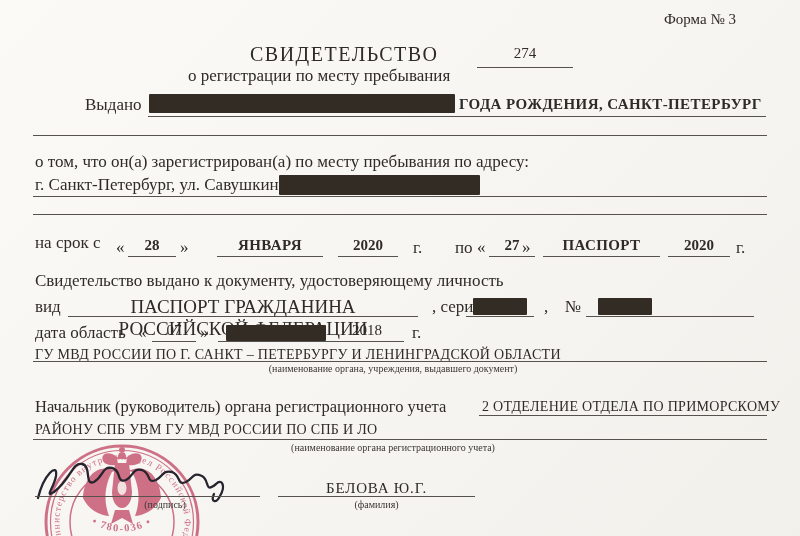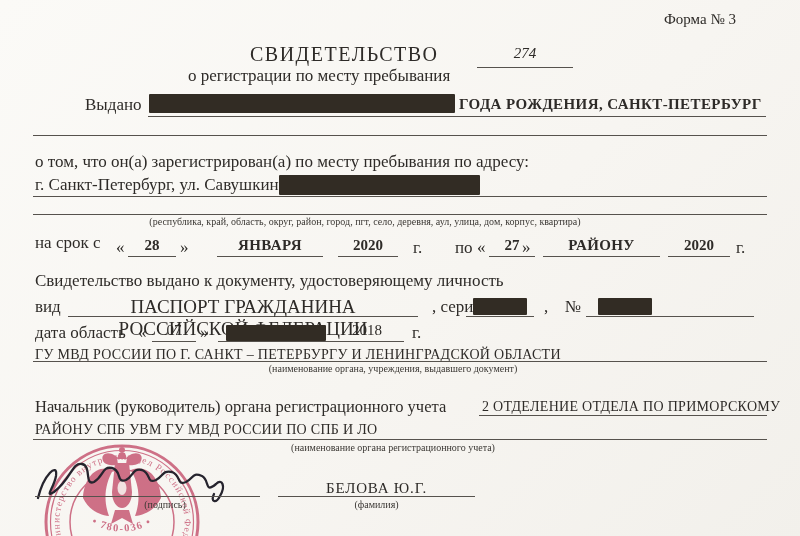--- a/index.html
+++ b/index.html
@@ -24,48 +24,47 @@
   .z3{z-index:3;}
   svg text{font-family:"Liberation Serif", serif;}
 </style>
 </head>
 <body>
 
 <div class="page">
 
   <div class="abs t15" style="left:664px;top:11px;">Форма № 3</div>
   <div class="abs" style="left:250px;top:43px;font-size:20px;letter-spacing:1.5px;">СВИДЕТЕЛЬСТВО</div>
-  <div class="abs ucell t15" style="left:477px;top:45px;width:96px;height:22px;font-style:italic;">274</div>
+  <div class="abs ucell t15" style="left:477px;top:45px;width:96px;height:22px;">274</div>
   <div class="abs t17" style="left:188px;top:66px;">о регистрации по месту пребывания</div>
 
   <div class="abs t17" style="left:85px;top:95px;">Выдано</div>
   <div class="abs redact" style="left:149px;top:94px;width:306px;height:19px;"></div>
   <div class="abs bold" style="left:459px;top:96px;font-size:15px;letter-spacing:.4px;">ГОДА РОЖДЕНИЯ, САНКТ-ПЕТЕРБУРГ</div>
   <div class="abs rule" style="left:148px;top:116px;width:618px;"></div>
   <div class="abs rule" style="left:33px;top:135px;width:734px;"></div>
 
   <div class="abs t17" style="left:35px;top:152px;">о том, что он(а) зарегистрирован(а) по месту пребывания по адресу:</div>
   <div class="abs t17" style="left:35px;top:175px;">г. Санкт-Петербург, ул. Савушкина, дом</div>
   <div class="abs redact" style="left:279px;top:175px;width:201px;height:20px;"></div>
   <div class="abs rule" style="left:33px;top:196px;width:734px;"></div>
   <div class="abs rule" style="left:33px;top:214px;width:734px;"></div>
-  <div class="abs caption" style="left:0px;top:216px;width:730px;">(республика, край, область, округ, район, город, пгт, село, деревня, аул, улица, дом, корпус, квартира)</div>
 
   <div class="abs t17" style="left:35px;top:233px;">на срок с</div>
   <div class="abs t17" style="left:116px;top:238px;">«</div>
   <div class="abs ucell bold t15" style="left:128px;top:237px;width:48px;height:19px;">28</div>
   <div class="abs t17" style="left:180px;top:238px;">»</div>
   <div class="abs ucell bold t15" style="left:217px;top:237px;width:106px;height:19px;letter-spacing:.4px;">ЯНВАРЯ</div>
   <div class="abs ucell bold t15" style="left:338px;top:237px;width:60px;height:19px;">2020</div>
   <div class="abs t17" style="left:413px;top:238px;">г.</div>
   <div class="abs t17" style="left:455px;top:238px;">по</div>
   <div class="abs t17" style="left:477px;top:238px;">«</div>
   <div class="abs ucell bold t15" style="left:489px;top:237px;width:46px;height:19px;">27</div>
   <div class="abs t17" style="left:522px;top:238px;">»</div>
-  <div class="abs ucell bold t15" style="left:543px;top:237px;width:117px;height:19px;letter-spacing:.4px;">РАЙОНУ</div>
+  <div class="abs ucell bold t15" style="left:543px;top:237px;width:117px;height:19px;letter-spacing:.4px;">ПАСПОРТ</div>
   <div class="abs ucell bold t15" style="left:668px;top:237px;width:62px;height:19px;">2020</div>
   <div class="abs t17" style="left:736px;top:238px;">г.</div>
 
   <div class="abs t17" style="left:35px;top:271px;">Свидетельство выдано к документу, удостоверяющему личность</div>
 
   <div class="abs t17" style="left:35px;top:297px;">вид</div>
   <div class="abs ucell" style="left:68px;top:296px;width:350px;height:20px;font-size:19px;">ПАСПОРТ ГРАЖДАНИНА РОССИЙСКОЙ ФЕДЕРАЦИИ</div>
   <div class="abs t17" style="left:432px;top:297px;">, серия</div>
   <div class="abs ucell" style="left:466px;top:296px;width:68px;height:20px;"><span class="redact" style="width:54px;height:17px;margin-top:2px;"></span></div>
   <div class="abs t17" style="left:544px;top:297px;">,</div>

